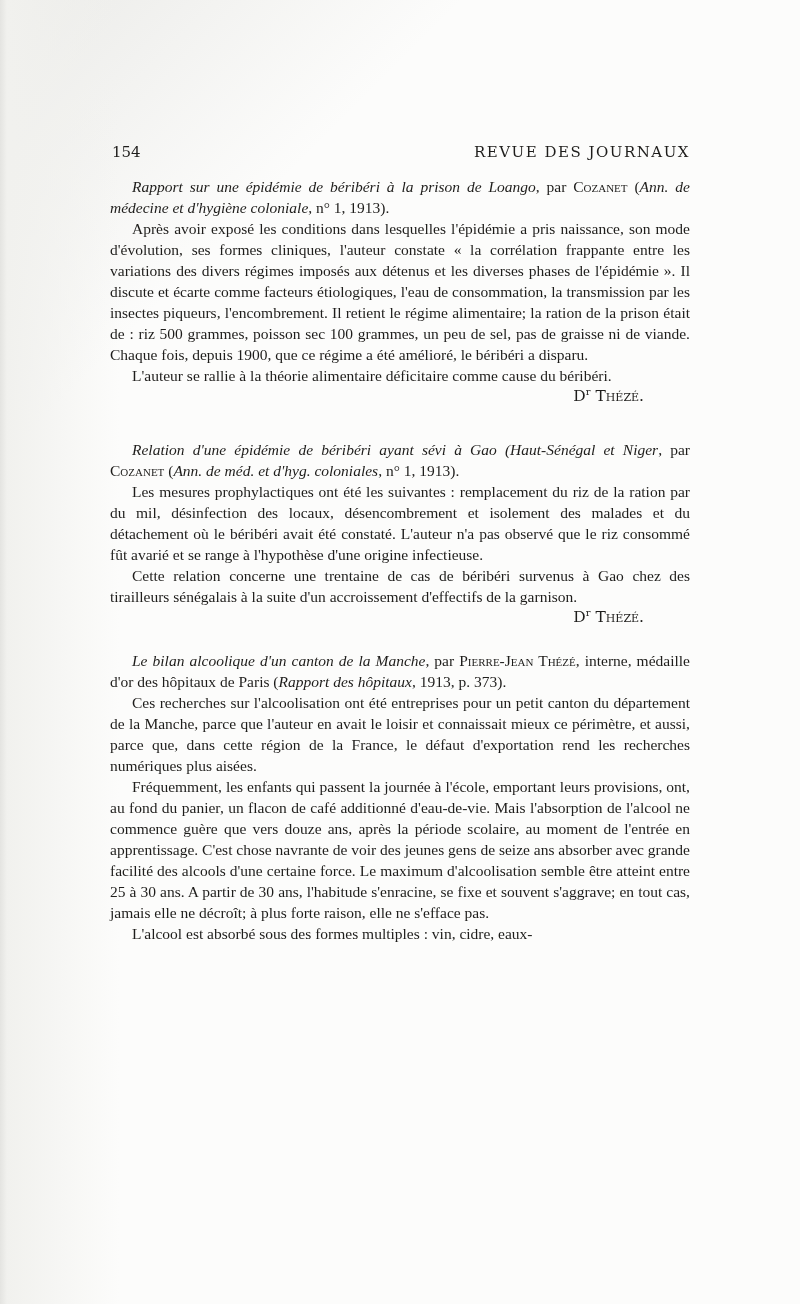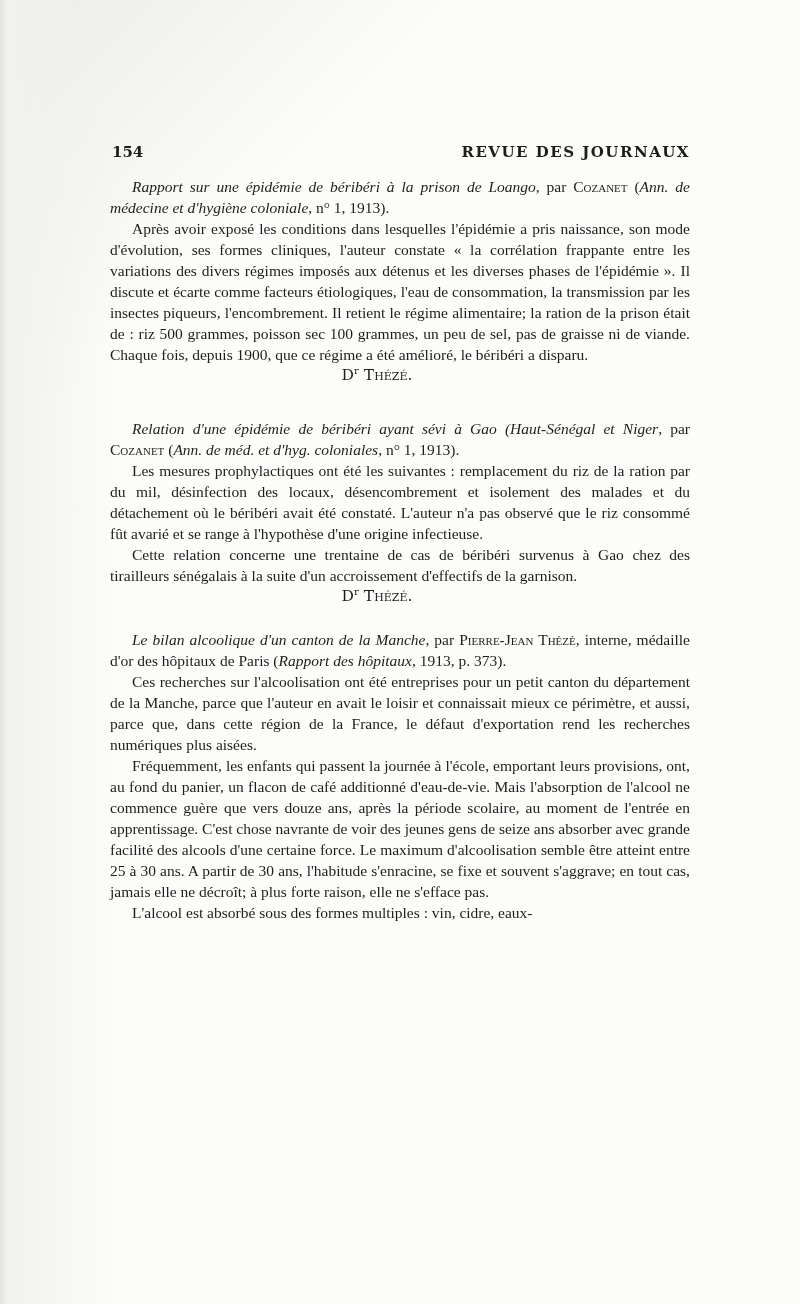--- a/index.html
+++ b/index.html
@@ -19,21 +19,21 @@
       linear-gradient(135deg, rgba(214,214,209,0.45) 0%, rgba(252,252,251,0) 22%),
       #fcfcfb;
   }
   .page-header {
     position: absolute;
     left: 110px;
     top: 143px;
     width: 580px;
     height: 20px;
     font-size: 15px;
-    font-weight: bold;
+    font-weight: normal;
   }
   .page-number {
     position: absolute;
     left: 2px;
     top: 0;
   }
   .running-title {
     position: absolute;
     left: 0;
     right: 0;
@@ -53,21 +53,21 @@
   .para {
     margin: 0;
     text-indent: 22px;
     text-align: justify;
     font-family: Liberation Serif, serif;
   }
   .it { font-style: italic; }
   .sc { font-variant: small-caps; }
   .signature {
     margin: 0;
-    text-align: center;
+    text-align: right;
     padding-right: 46px;
     text-indent: 0;
   }
   .signature .sc { margin-left: 5px; }
   .signature sup {
     font-size: 10px;
     line-height: 0;
   }
   section.article { margin: 0; }
   #article-gao { margin-top: 32px; }
@@ -81,20 +81,21 @@
   <header class="page-header">
     <span class="page-number">154</span>
     <span class="running-title">REVUE DES JOURNAUX</span>
   </header>
 
   <main class="text-column">
 
     <section class="article" id="article-loango">
       <p class="para"><span class="it">Rapport sur une épidémie de béribéri à la prison de Loango</span><span>, par </span><span class="sc">Cozanet</span><span> (</span><span class="it">Ann. de médecine et d'hygiène coloniale</span><span>, n° 1, 1913).</span></p>
       <p class="para">Après avoir exposé les conditions dans lesquelles l'épidémie a pris naissance, son mode d'évolution, ses formes cliniques, l'auteur constate « la corrélation frappante entre les variations des divers régimes imposés aux détenus et les diverses phases de l'épidémie ». Il discute et écarte comme facteurs étiologiques, l'eau de consommation, la transmission par les insectes piqueurs, l'encombrement. Il retient le régime alimentaire; la ration de la prison était de : riz 500 grammes, poisson sec 100 grammes, un peu de sel, pas de graisse ni de viande. Chaque fois, depuis 1900, que ce régime a été amélioré, le béribéri a disparu.</p>
+      <p class="para">L'auteur se rallie à la théorie alimentaire déficitaire comme cause du béribéri.</p>
       <p class="signature"><span>D</span><sup>r</sup><span class="sc">Thézé.</span></p>
     </section>
 
     <section class="article" id="article-gao">
       <p class="para"><span class="it">Relation d'une épidémie de béribéri ayant sévi à Gao (Haut-Sénégal et Niger</span><span>, par </span><span class="sc">Cozanet</span><span> (</span><span class="it">Ann. de méd. et d'hyg. coloniales</span><span>, n° 1, 1913).</span></p>
       <p class="para">Les mesures prophylactiques ont été les suivantes : remplacement du riz de la ration par du mil, désinfection des locaux, désencombrement et isolement des malades et du détachement où le béribéri avait été constaté. L'auteur n'a pas observé que le riz consommé fût avarié et se range à l'hypothèse d'une origine infectieuse.</p>
       <p class="para">Cette relation concerne une trentaine de cas de béribéri survenus à Gao chez des tirailleurs sénégalais à la suite d'un accroissement d'effectifs de la garnison.</p>
       <p class="signature"><span>D</span><sup>r</sup><span class="sc">Thézé.</span></p>
     </section>
 

